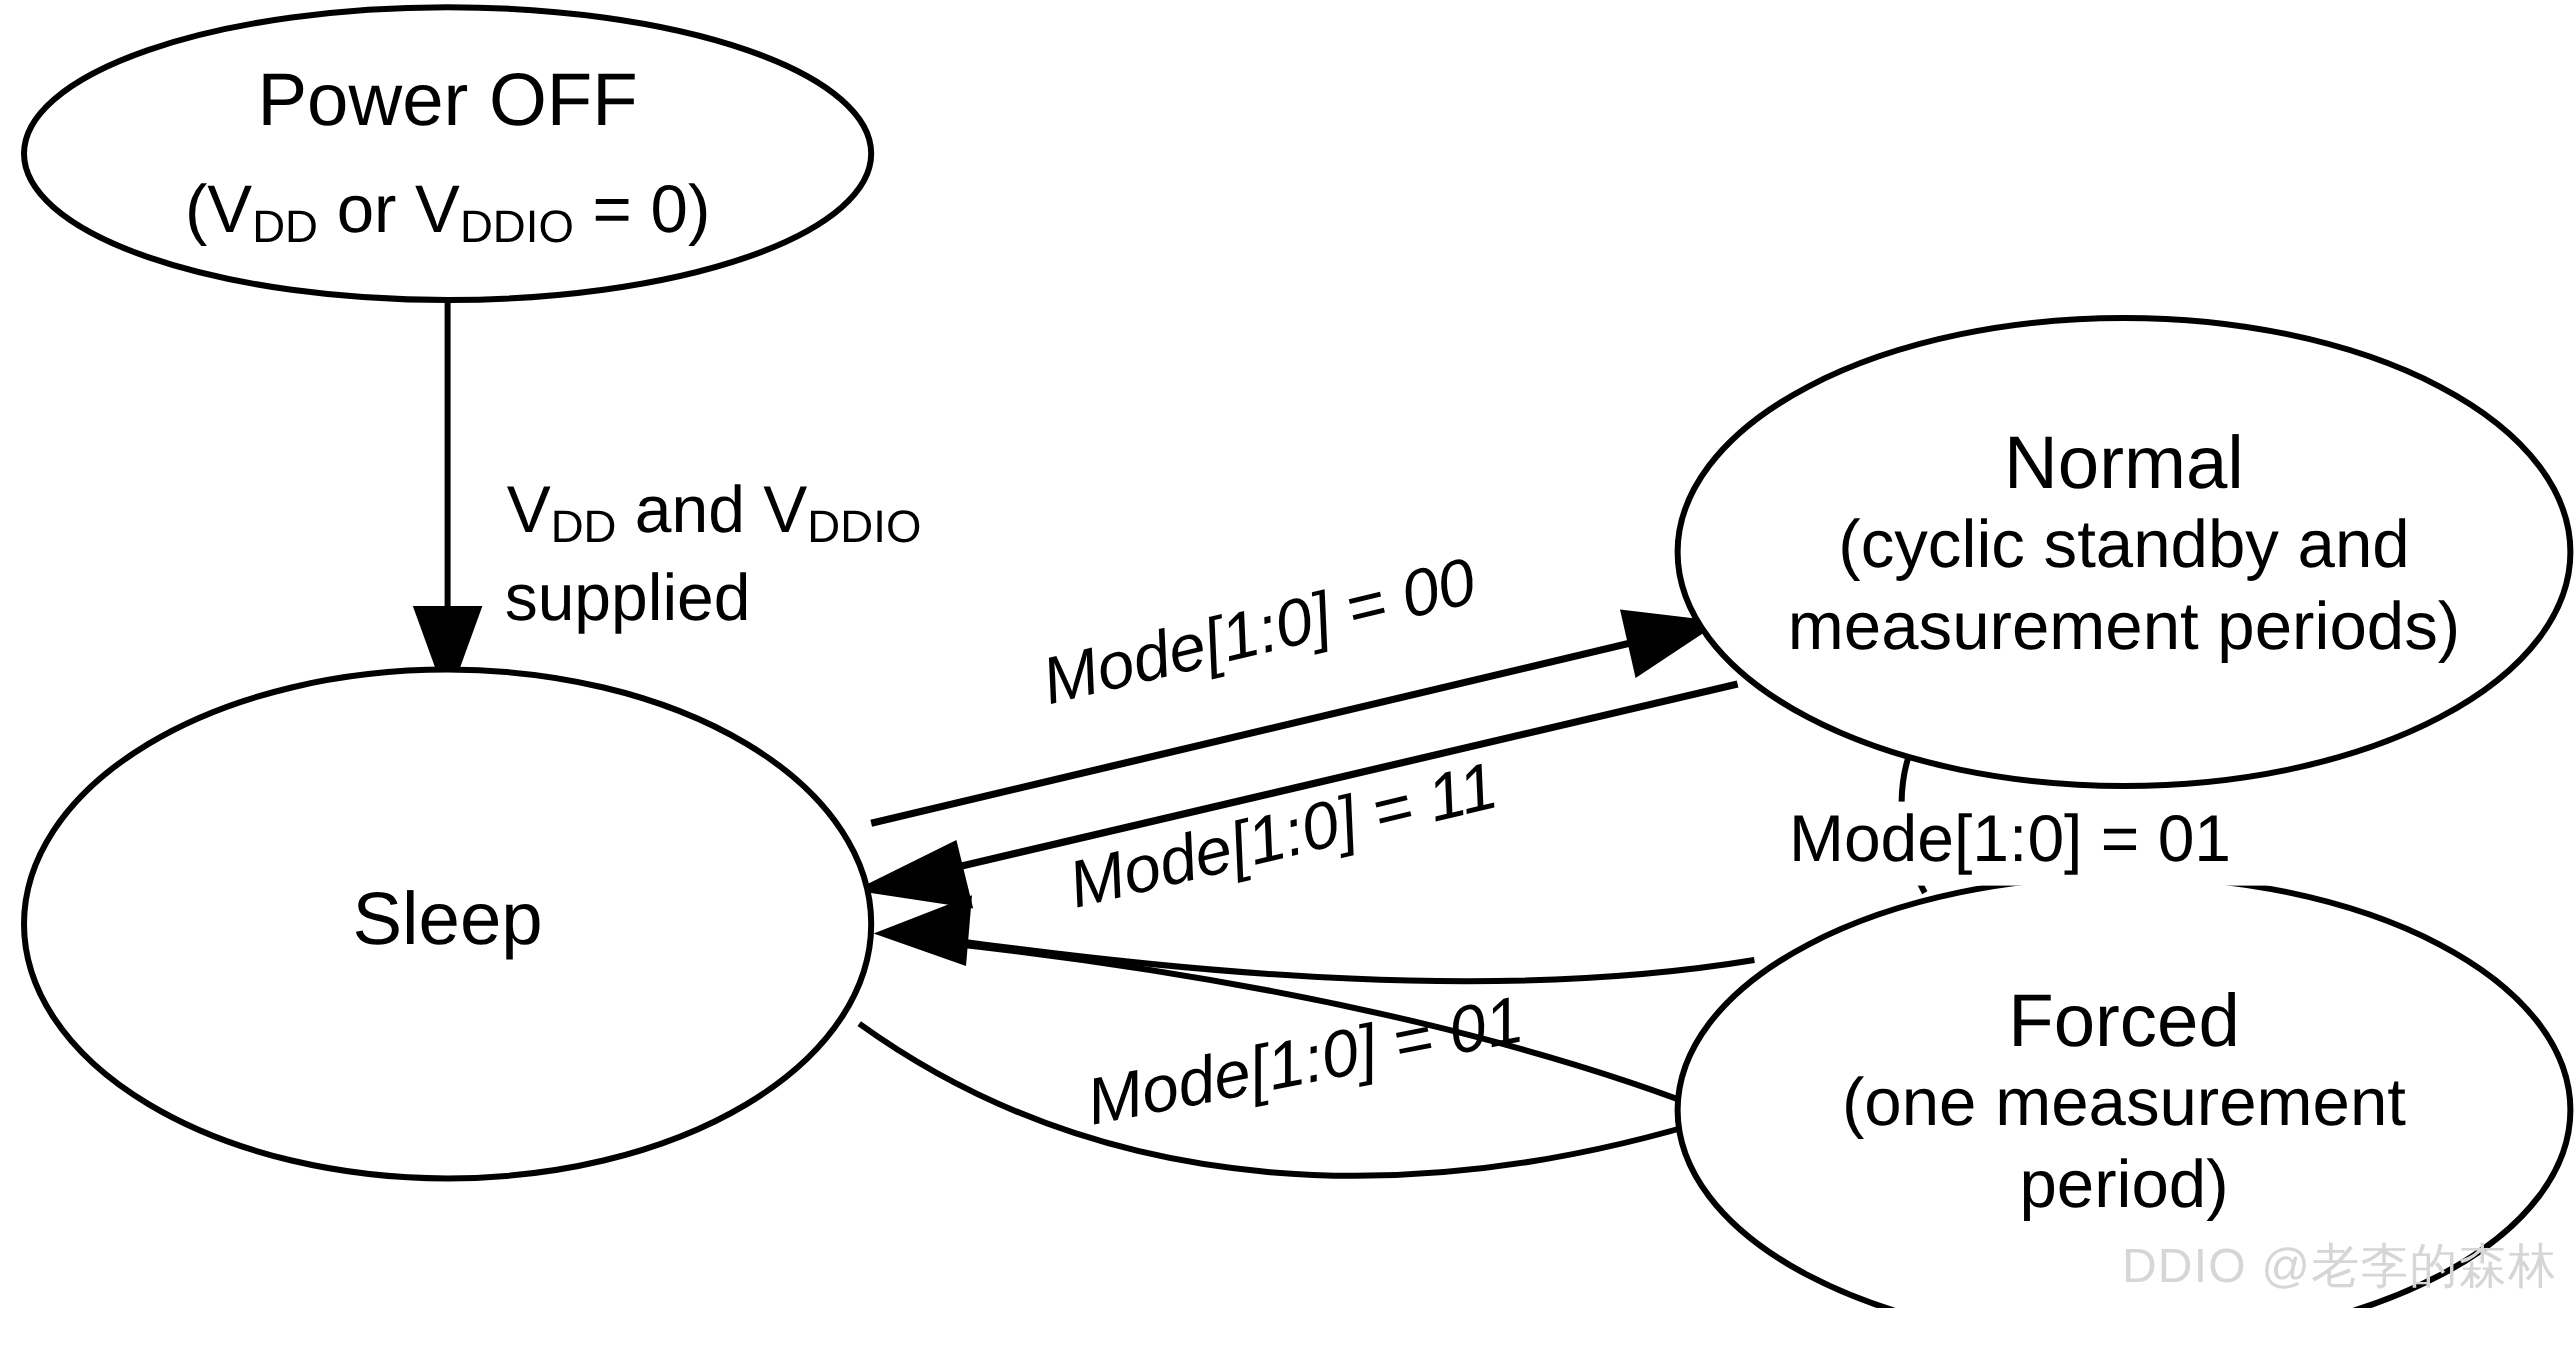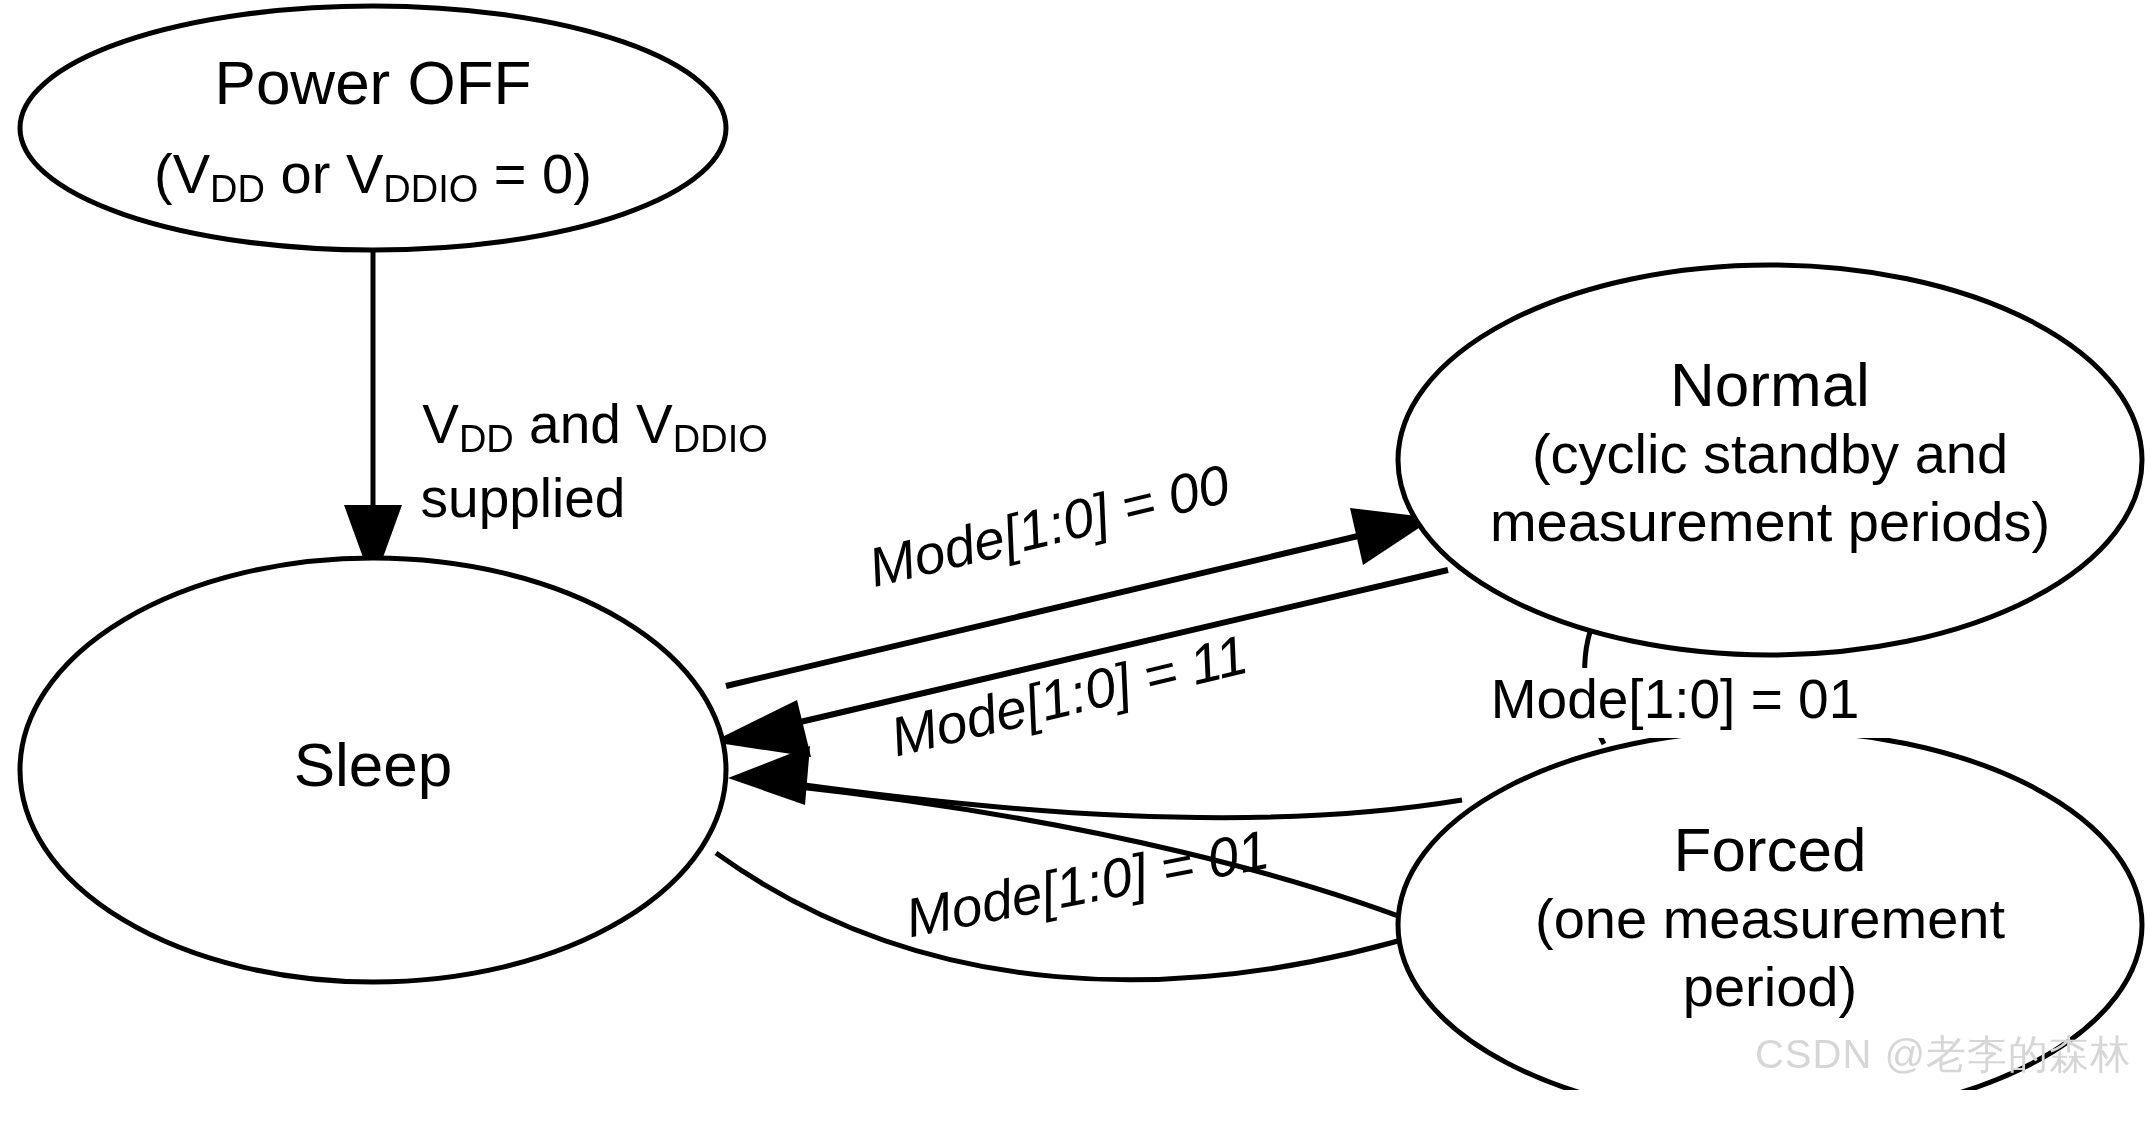--- a/index.html
+++ b/index.html
@@ -172,15 +172,15 @@
       <rect x="1443" y="668" width="465" height="70" fill="#ffffff"></rect>
       <text class="edge-label" x="1675" y="703">Mode[1:0] = 01</text>
     </g>
 
     <g>
       <text class="edge-label-italic" x="1088" y="888" transform="rotate(-11 1088 888)">Mode[1:0] = 01</text>
     </g>
 
   </svg>
 
-  <div class="watermark">CSDN @老李的森林</div>
+  <div class="watermark">DDIO @老李的森林</div>
 
 </div>
 
 </body></html>

